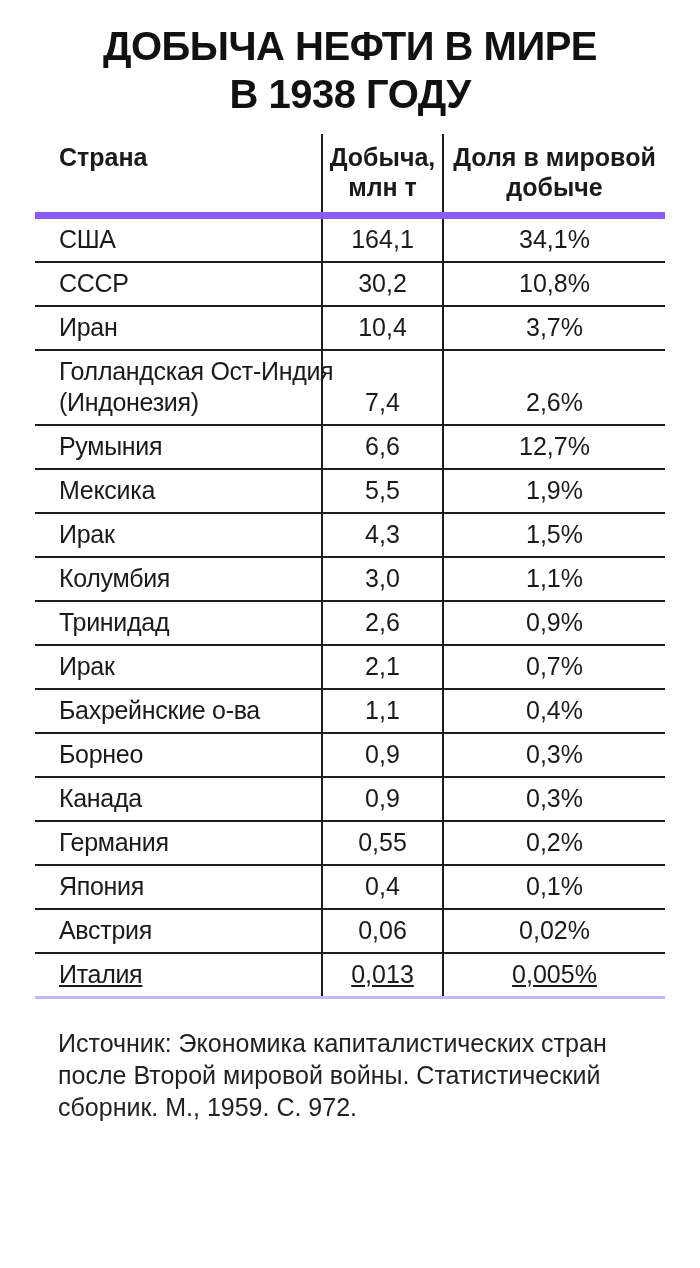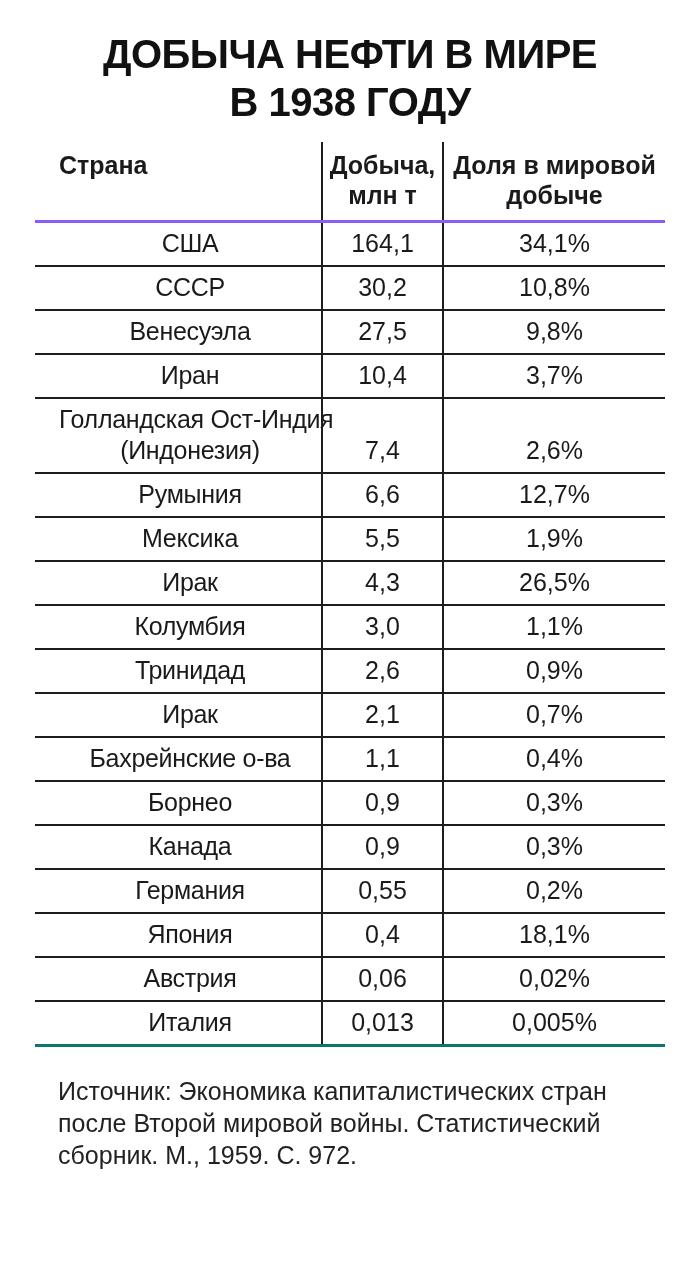--- a/index.html
+++ b/index.html
@@ -12,21 +12,21 @@
     overflow: hidden;
   }
   .page { width: 700px; }
   .title {
     white-space: pre-line;
     text-align: center;
     font-weight: bold;
     font-size: 40px;
     line-height: 48px;
     letter-spacing: -0.5px;
-    padding-top: 30px;
+    padding-top: 22px;
     color: #111111;
   }
   table.oil-table {
     border-collapse: collapse;
     table-layout: fixed;
     width: 630px;
     margin: 16px 0 0 35px;
   }
   col.c-country { width: 287px; }
   col.c-prod    { width: 121px; }
@@ -37,31 +37,31 @@
   }
   thead th {
     font-weight: bold;
     white-space: pre-line;
     vertical-align: top;
     line-height: 30px;
     padding: 8px 0 10px;
     text-align: center;
   }
   thead th.country { text-align: left; padding-left: 24px; }
-  thead tr { border-bottom: 3px solid #8b5cf6; }
+  thead tr { border-bottom: 7px solid #8b5cf6; }
   tbody td {
     border-top: 2px solid #1d1d1d;
     vertical-align: bottom;
     line-height: 31px;
     padding: 5px 0 6px;
     text-align: center;
   }
-  tbody tr:last-child { border-bottom: 3px solid #0f766e; }
+  tbody tr:last-child { border-bottom: 3px solid #c4b5fd; text-decoration: underline; }
   tbody td.country {
-    text-align: center;
+    text-align: left;
     padding-left: 24px;
     white-space: pre;
     letter-spacing: -0.3px;
   }
   table.oil-table th:nth-child(n+2),
   table.oil-table td:nth-child(n+2) {
     border-left: 2px solid #1d1d1d;
   }
   .source {
     white-space: pre-line;
@@ -99,25 +99,20 @@
           <td class="country">США</td>
           <td class="num">164,1</td>
           <td class="pct">34,1%</td>
         </tr>
         <tr>
           <td class="country">СССР</td>
           <td class="num">30,2</td>
           <td class="pct">10,8%</td>
         </tr>
         <tr>
-          <td class="country">Венесуэла</td>
-          <td class="num">27,5</td>
-          <td class="pct">9,8%</td>
-        </tr>
-        <tr>
           <td class="country">Иран</td>
           <td class="num">10,4</td>
           <td class="pct">3,7%</td>
         </tr>
         <tr>
           <td class="country">Голландская Ост-Индия
 (Индонезия)</td>
           <td class="num">7,4</td>
           <td class="pct">2,6%</td>
         </tr>
@@ -127,21 +122,21 @@
           <td class="pct">12,7%</td>
         </tr>
         <tr>
           <td class="country">Мексика</td>
           <td class="num">5,5</td>
           <td class="pct">1,9%</td>
         </tr>
         <tr>
           <td class="country">Ирак</td>
           <td class="num">4,3</td>
-          <td class="pct">26,5%</td>
+          <td class="pct">1,5%</td>
         </tr>
         <tr>
           <td class="country">Колумбия</td>
           <td class="num">3,0</td>
           <td class="pct">1,1%</td>
         </tr>
         <tr>
           <td class="country">Тринидад</td>
           <td class="num">2,6</td>
           <td class="pct">0,9%</td>
@@ -167,21 +162,21 @@
           <td class="pct">0,3%</td>
         </tr>
         <tr>
           <td class="country">Германия</td>
           <td class="num">0,55</td>
           <td class="pct">0,2%</td>
         </tr>
         <tr>
           <td class="country">Япония</td>
           <td class="num">0,4</td>
-          <td class="pct">18,1%</td>
+          <td class="pct">0,1%</td>
         </tr>
         <tr>
           <td class="country">Австрия</td>
           <td class="num">0,06</td>
           <td class="pct">0,02%</td>
         </tr>
         <tr>
           <td class="country">Италия</td>
           <td class="num">0,013</td>
           <td class="pct">0,005%</td>

